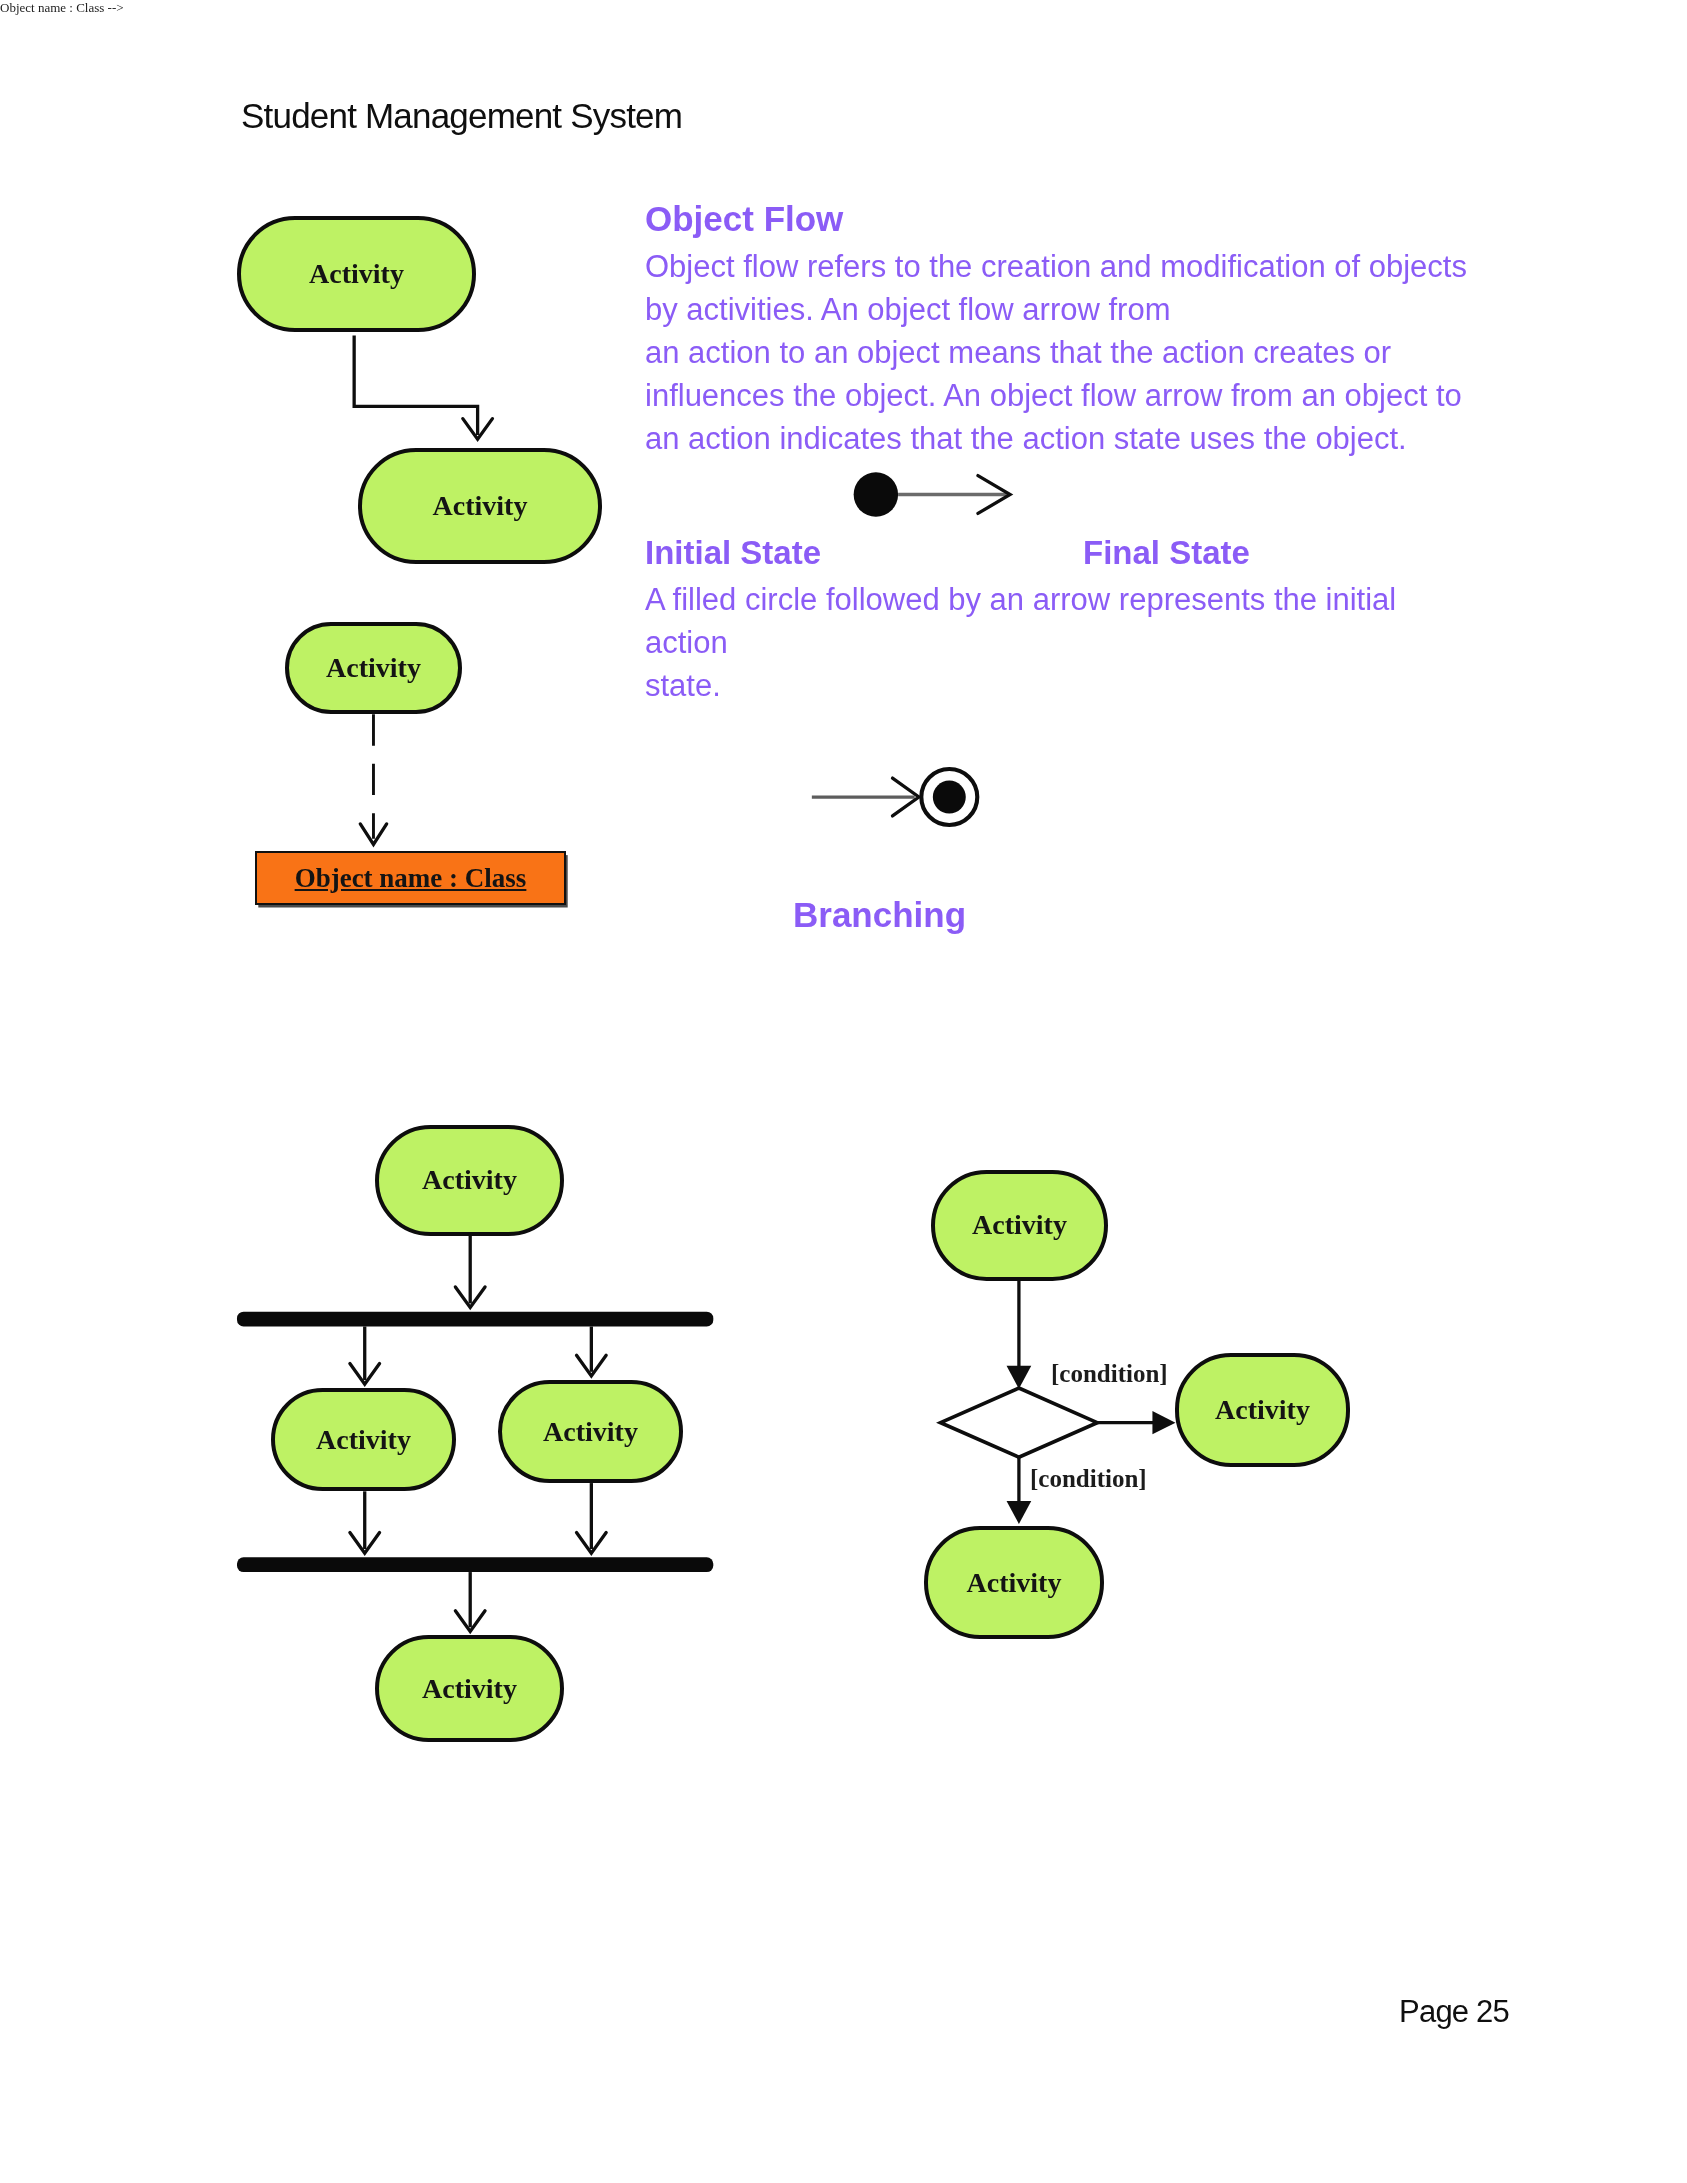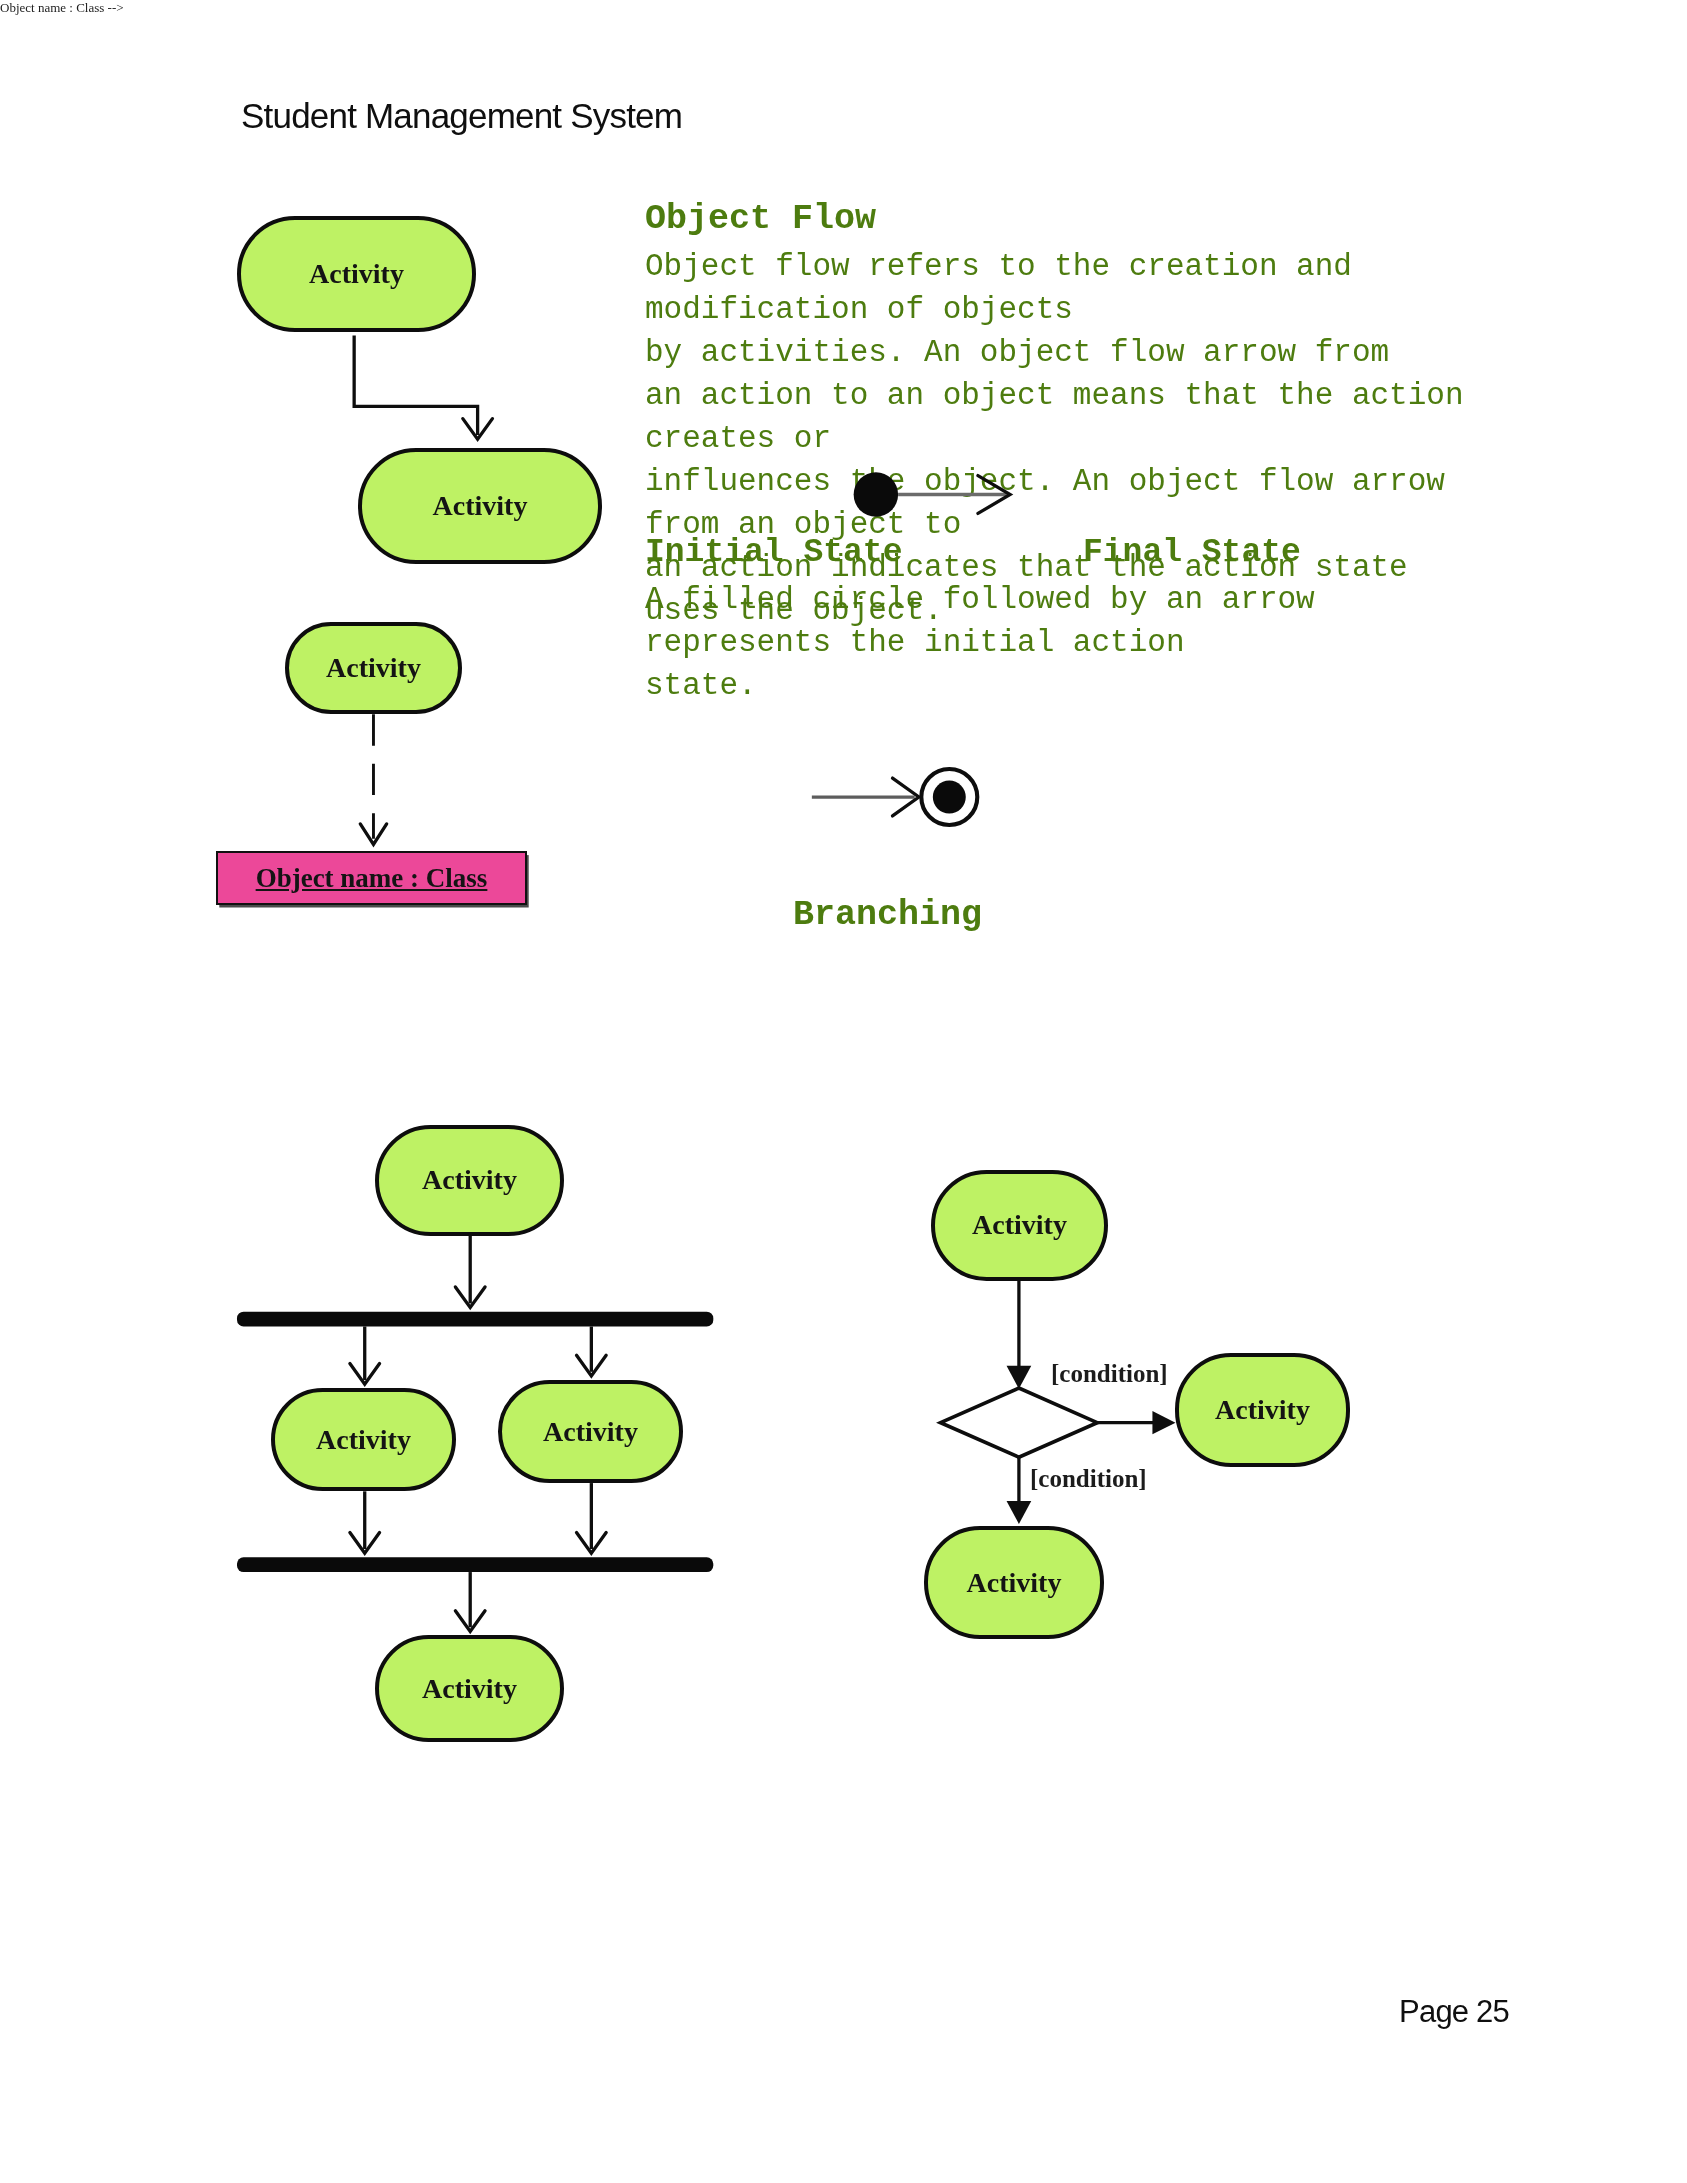--- a/index.html
+++ b/index.html
@@ -2,35 +2,36 @@
 <html style="font-size:13px"><head>
 <meta charset="utf-8">
 <style>
   html,body{margin:0;padding:0;background:#e8e8e8;}
   .page{
     position:relative;width:1687px;height:2183px;background:#ffffff;
     overflow:hidden;font-family:"Liberation Serif", serif;color:#1d1d1d;
   }
   .abs{position:absolute;}
   .sans{font-family:"Liberation Sans", sans-serif;letter-spacing:-0.8px;color:#0f0f0f;}
-  .serif{font-family:Liberation Mono, monospace;color:#4d7c0f;}
+  .serif{font-family:Liberation Sans, sans-serif;color:#8b5cf6;}
   .h-bold{font-weight:bold;font-size:35px;line-height:1.1;}
   .body-text{font-size:31px;line-height:43px;white-space:pre-line;}
   .state-label{font-weight:bold;font-size:33px;}
   .diagram{position:absolute;}
   .diagram svg{position:absolute;left:0;top:0;}
   .node{
     position:absolute;border:4.1px solid #0d0d0d;border-radius:66px;background:#bef264;
     display:flex;align-items:center;justify-content:center;box-sizing:border-box;
   }
   .node-label{font-family:"Liberation Serif", serif;font-weight:bold;font-size:28px;color:#141414;}
   .objbox{
-    position:absolute;border:2.5px solid #111;background:#ec4899;box-sizing:border-box;
+    position:absolute;border:2.5px solid #111;background:#f97316;box-sizing:border-box;
     display:flex;align-items:center;justify-content:center;
     box-shadow:2.5px 3.3px 0 -0.8px #4a4a4a;
+    margin-left:39px;
   }
   .objbox .node-label{text-decoration:underline;font-size:27px;}
   .cond-label{position:absolute;font-family:"Liberation Serif", serif;font-size:25px;color:#1c1c1c;white-space:nowrap;font-weight:bold;}
   .footer-left{font-size:31px;}
   .footer-right{font-size:31px;}
   svg .ln{stroke:#0e0e0e;stroke-width:4;fill:none;}
   svg .chev{stroke:#0e0e0e;stroke-width:4;fill:none;stroke-linecap:round;}
   svg .bar{fill:#0a0a0a;}
   svg .fillhead{fill:#0e0e0e;stroke:none;}
 </style>

